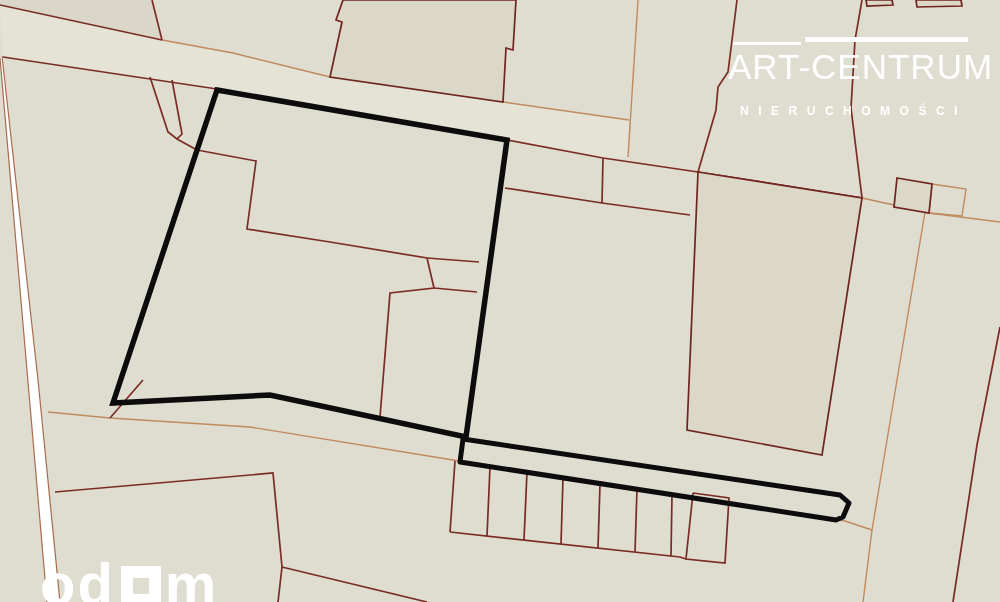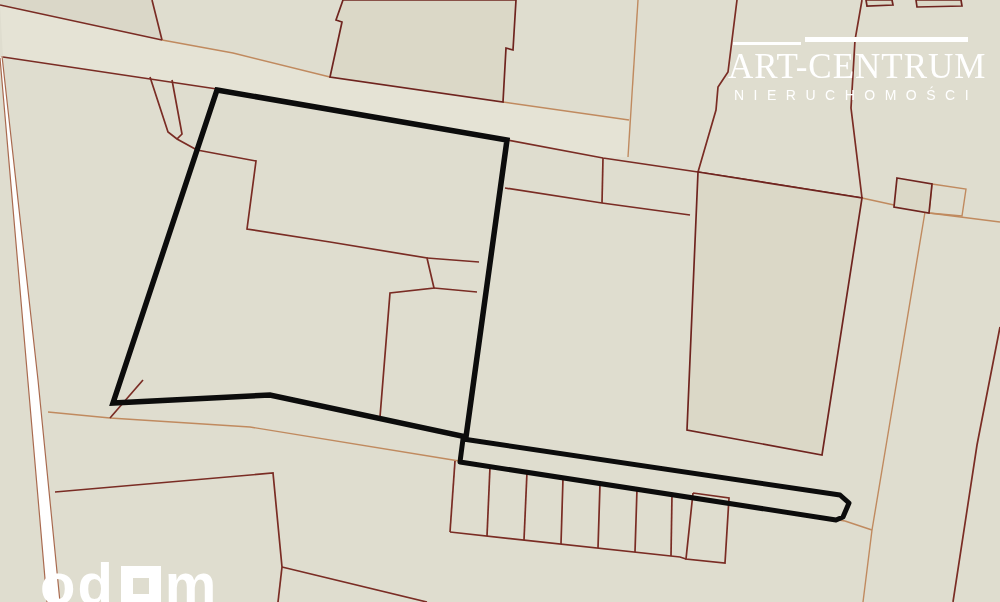--- a/index.html
+++ b/index.html
@@ -12,26 +12,26 @@
   #map-svg{position:absolute;left:0;top:0;width:1000px;height:602px;}
   
   .brand{
     position:absolute;left:728px;top:34px;width:245px;color:#ffffff;
     text-align:center;user-select:none;
   }
   .brand .roof{position:relative;height:14px;margin-bottom:2px;}
   .brand .roof .bar-left{position:absolute;left:5px;top:8px;width:68px;height:3px;background:#ffffff;}
   .brand .roof .bar-right{position:absolute;left:77px;top:3px;width:163px;height:5px;background:#ffffff;}
   .brand .title{
-    font-family:Liberation Serif, serif;font-size:35px;line-height:34px;
+    font-family:Liberation Sans, sans-serif;font-size:35px;line-height:34px;
     letter-spacing:1px;white-space:nowrap;font-weight:500;
   }
   .brand .subtitle{
-    font-size:14px;letter-spacing:9.5px;margin-top:3px;white-space:nowrap;
-    font-weight:normal;text-indent:6px;
+    font-size:12px;letter-spacing:9.5px;margin-top:20px;white-space:nowrap;
+    font-weight:bold;text-indent:6px;
   }
   
   .portal{
     position:absolute;left:40px;top:552px;height:70px;color:#ffffff;
     font-size:58px;font-weight:bold;letter-spacing:2px;line-height:64px;
     display:flex;align-items:flex-start;user-select:none;
   }
   .portal .sq{
     display:inline-block;width:16px;height:16px;border:12px solid #ffffff;
     margin:14px 4px 0 6px;

